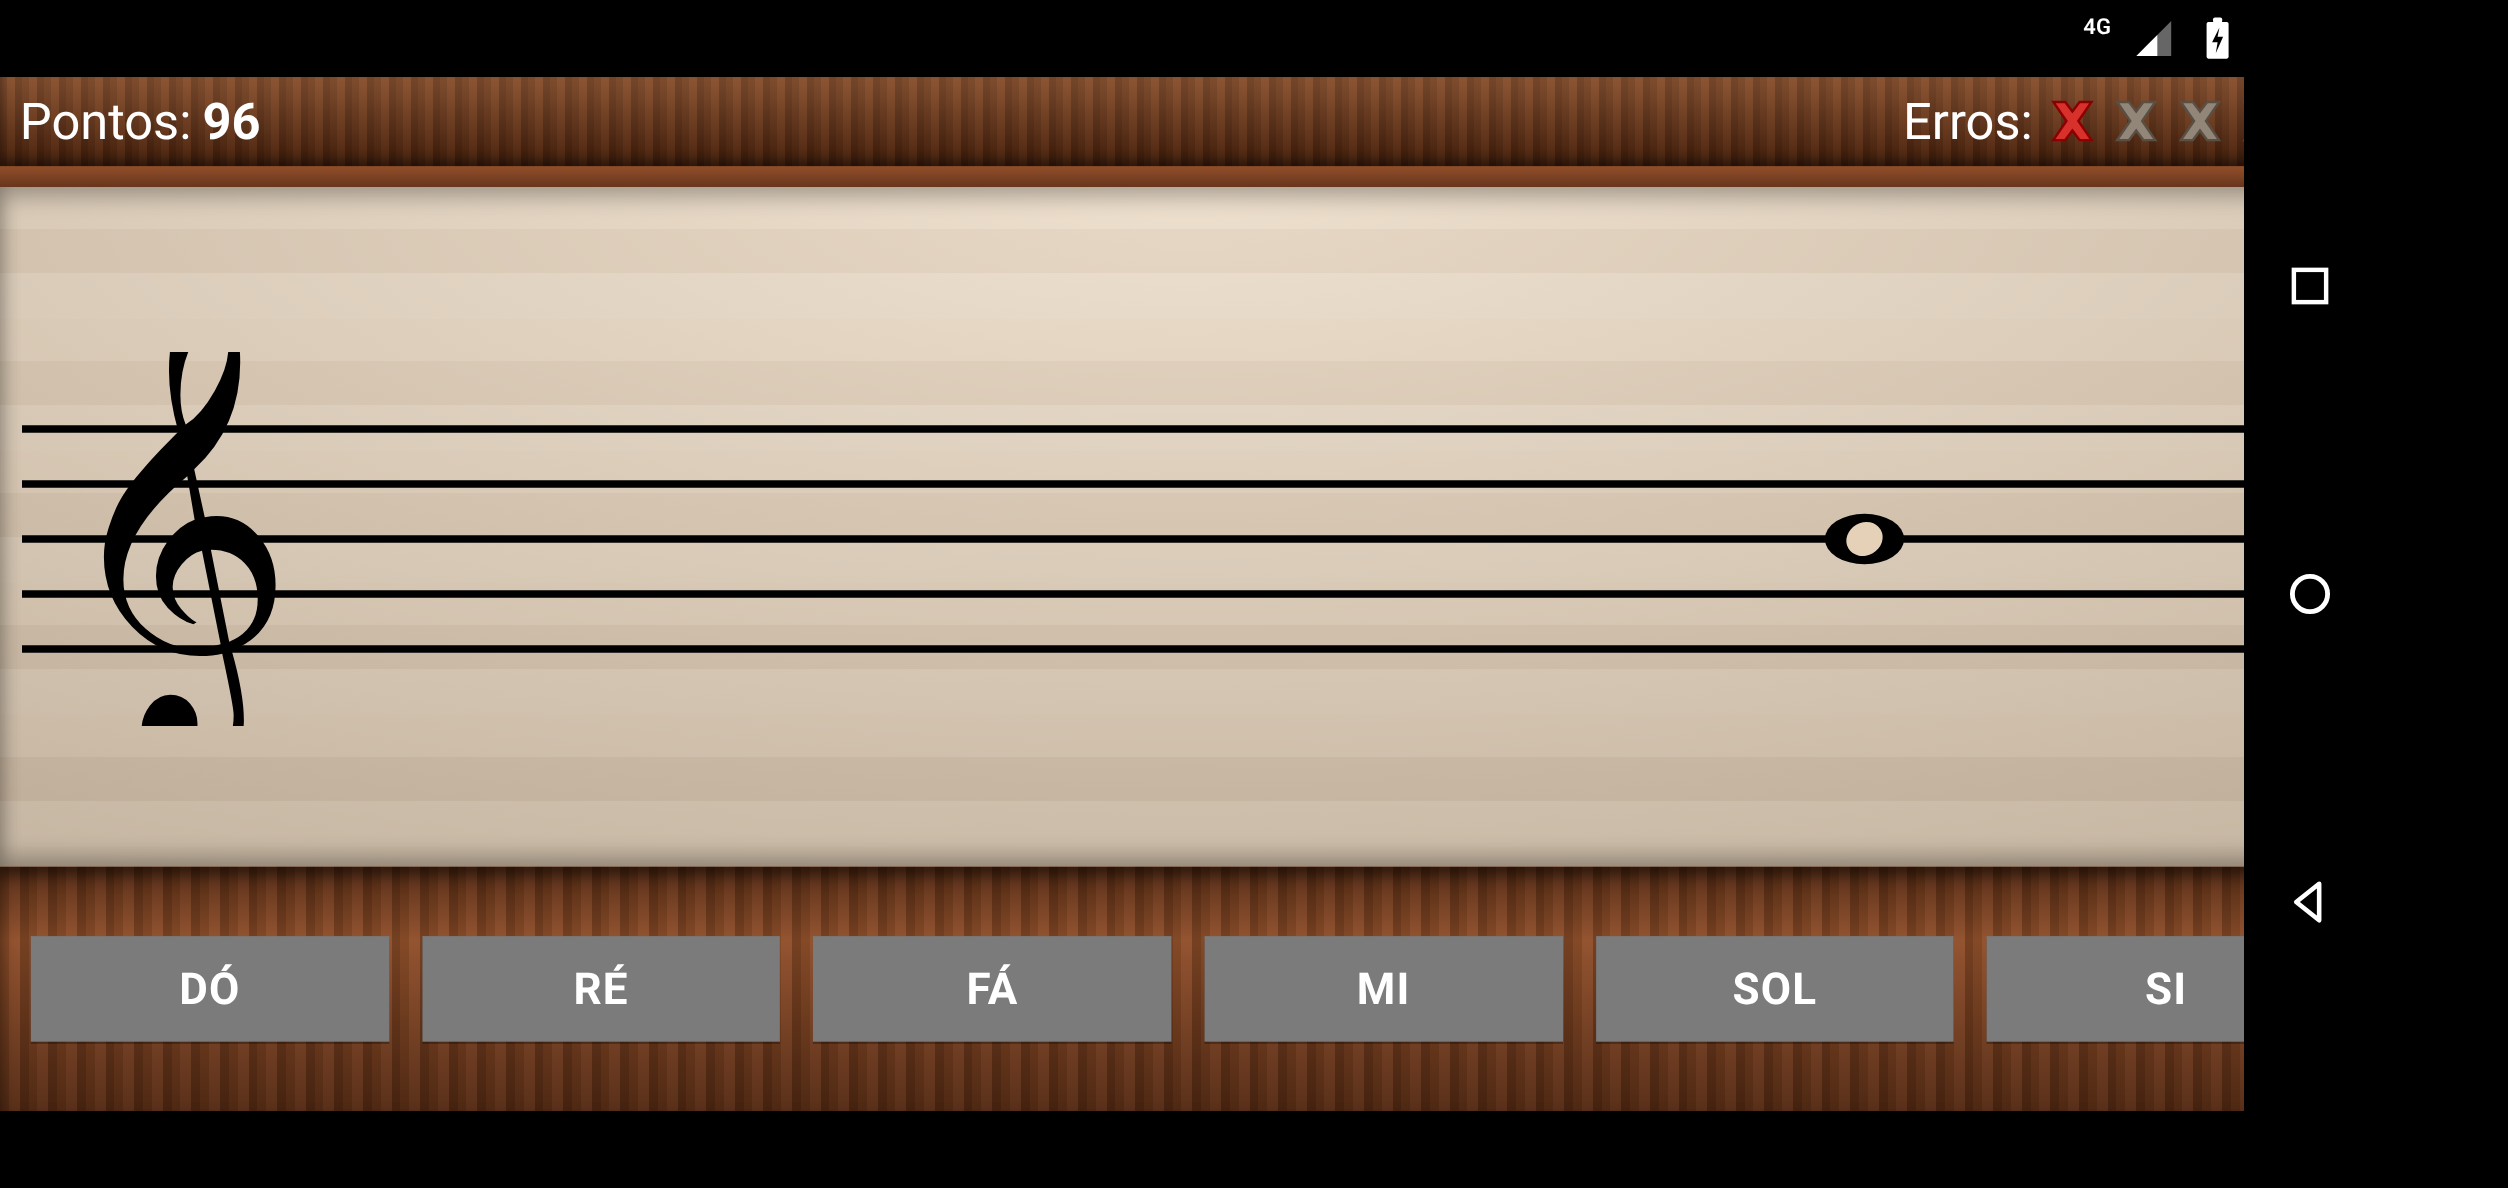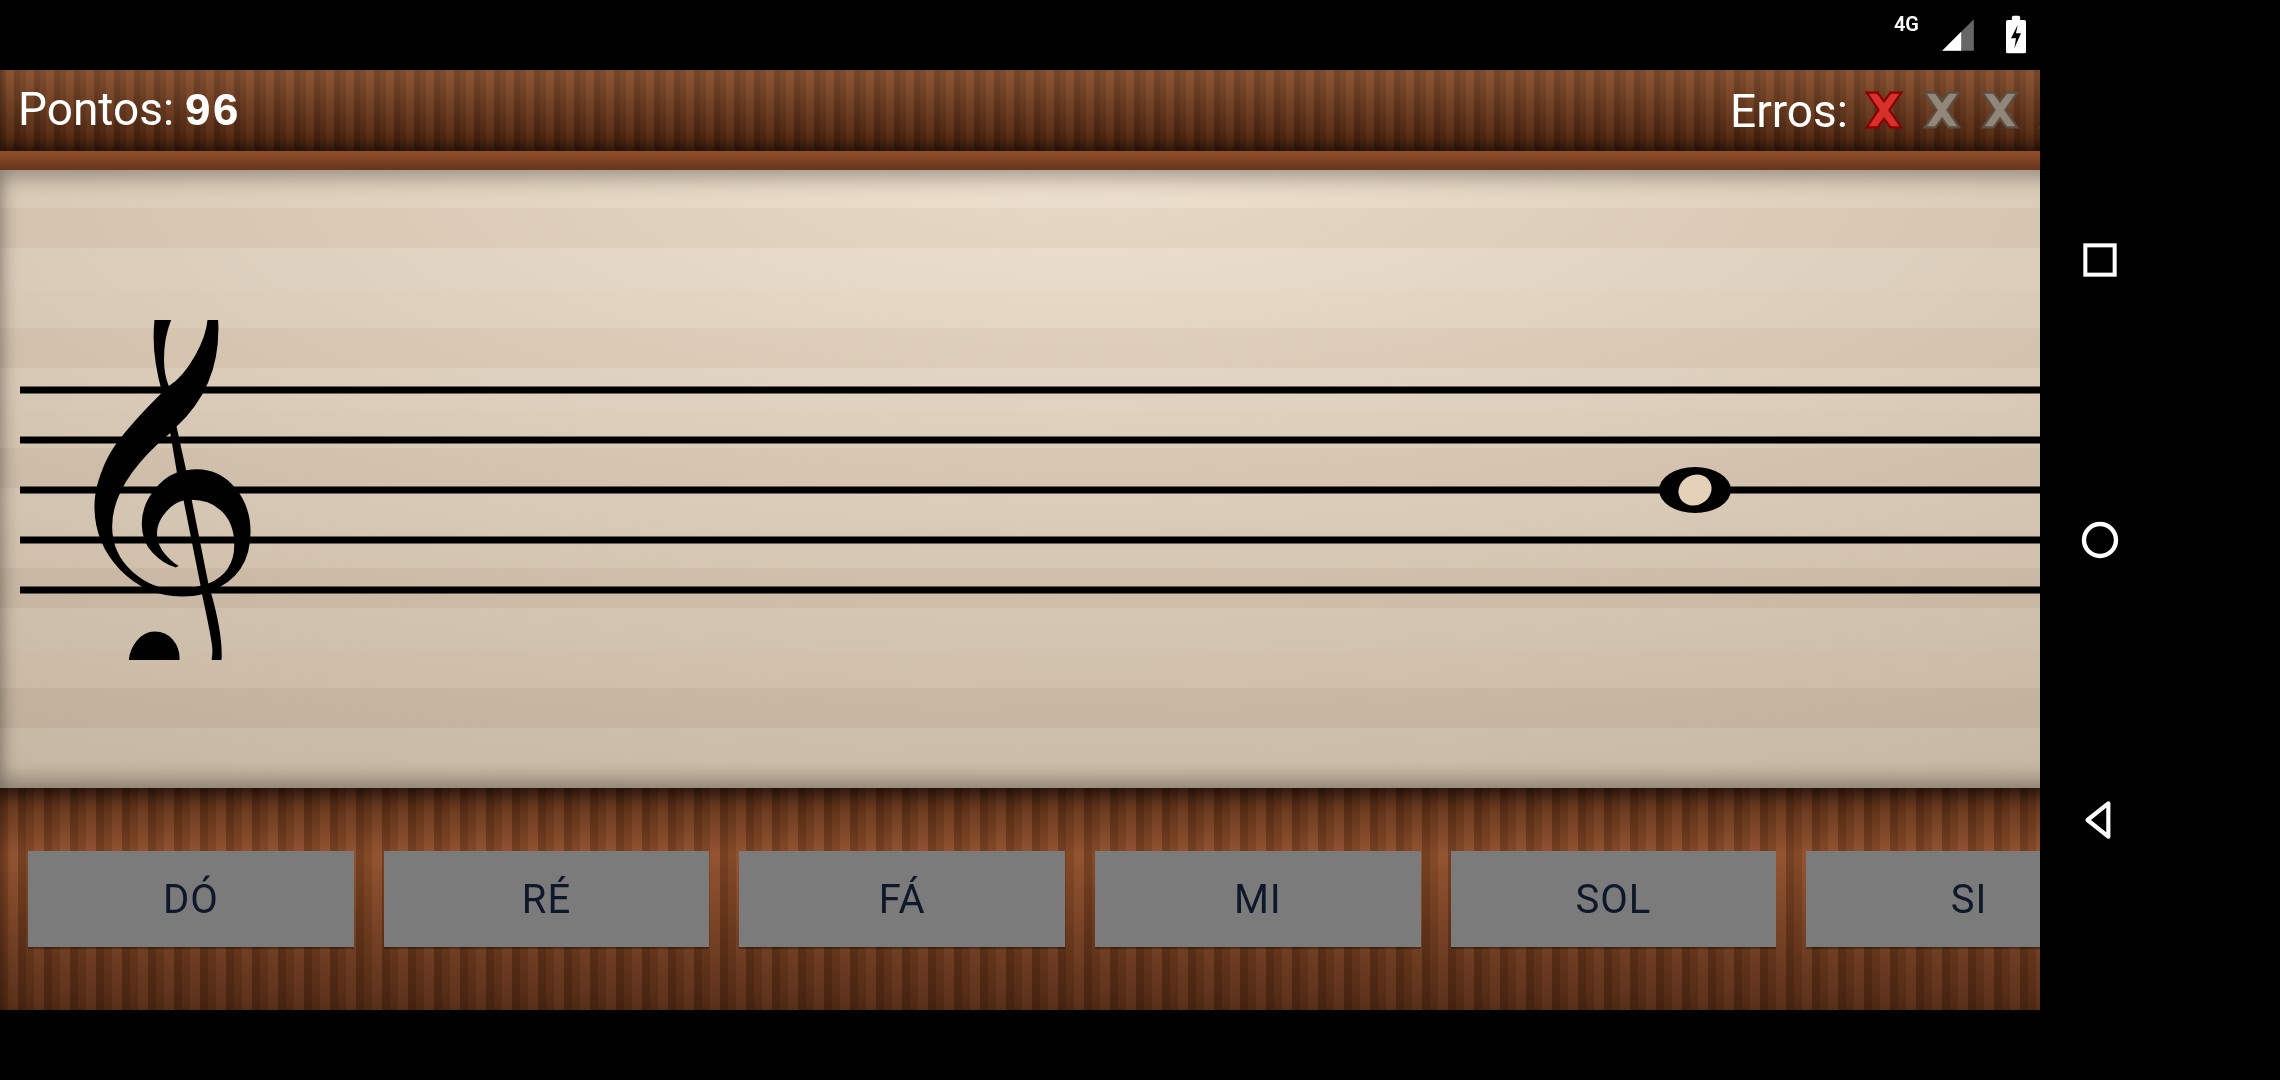--- a/index.html
+++ b/index.html
@@ -49,21 +49,21 @@
     repeating-linear-gradient(90deg, #6a3518 0 6px, #7a3f1e 6px 14px, #5e2e14 14px 20px),
     #6a3518;
   box-shadow: inset 0 -6px 10px rgba(0,0,0,0.5);
   display: flex;
   align-items: center;
   justify-content: space-between;
   padding: 0 18px;
   color: #fff;
 }
 .score-left { font-size: 46px; display: flex; align-items: baseline; gap: 10px; }
-.score-left .score-value { font-weight: 700; font-family: Liberation Mono, monospace; }
+.score-left .score-value { font-weight: 700; }
 .errors-right { font-size: 46px; display: flex; gap: 10px; }
 .errors-x-row { display: flex; gap: 6px; }
 .x-icon { width: 52px; height: 52px; }
 .x-icon path { stroke-linecap: round; }
 .x-active path { fill: #d8302a; stroke: #8a0000; }
 .x-inactive path { fill: #928679; stroke: #5a4f44; }
 
 
 .staff-panel {
   position: absolute;
@@ -98,23 +98,23 @@
   display: flex;
   align-items: center;
   justify-content: center;
   gap: 30px;
   padding: 0 28px;
 }
 .note-btn {
   flex: 1;
   height: 96px;
   background: #7b7b7b;
-  color: #0f172a;
+  color: #ffffff;
   font-size: 40px;
-  font-weight: 400;
+  font-weight: 700;
   letter-spacing: 1px;
   display: flex;
   align-items: center;
   justify-content: center;
   box-shadow: 0 2px 0 rgba(0,0,0,0.3);
   cursor: pointer;
   user-select: none;
 }
 
 

